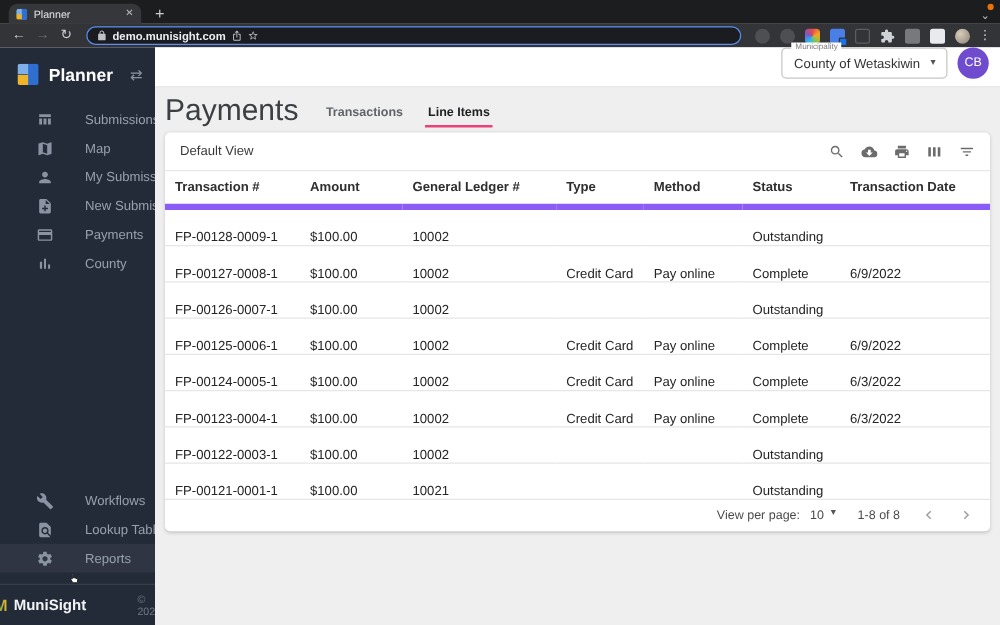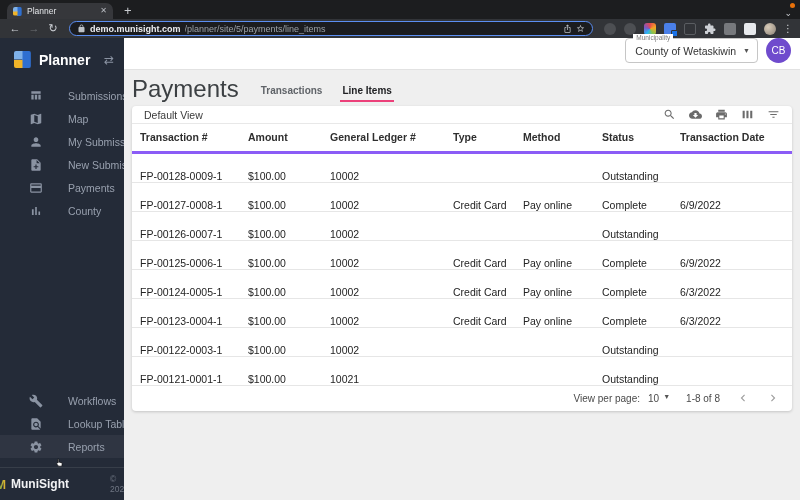--- a/index.html
+++ b/index.html
@@ -81,30 +81,30 @@
 
   .page { padding:4px 8px 0 8px; }
   .page-header { display:flex; align-items:flex-end; gap:20px; height:28px; margin-bottom:4px; }
   .page-title { font-size:24px; font-weight:400; color:#3c4043; line-height:26px; }
   .tabs { display:flex; gap:16px; }
   .tab-item { font-size:10px; font-weight:600; color:#5f6368; padding:0 2px 4px 2px;
               border-bottom:2px solid transparent; cursor:pointer; white-space:nowrap; }
   .tab-item.active { color:#202124; border-bottom-color:var(--accent,#ec407a); }
 
   .card { background:#fff; border-radius:4px; box-shadow:0 1px 3px rgba(0,0,0,0.18); width:660px; }
-  .card-toolbar { height:18px; display:flex; align-items:center; padding:0 12px; border-bottom:1px solid #e8e8e8; }
+  .card-toolbar { height:31px; display:flex; align-items:center; padding:0 12px; border-bottom:1px solid #e8e8e8; }
   .view-label { font-size:10.5px; color:#3a3a3a; cursor:pointer; }
   .tb-spacer { flex:1; }
   .tb-icons { display:flex; gap:13px; align-items:center; }
   .tbtn { width:13px; height:13px; color:#6b6b6b; cursor:pointer; }
   .tbtn svg { width:100%; height:100%; fill:currentColor; display:block; }
 
   table.grid { width:100%; border-collapse:collapse; table-layout:fixed; }
   .grid th { height:28px; text-align:left; font-size:10.5px; font-weight:700; color:#2f2f2f;
-             padding:0 0 0 8px; border-bottom:3px solid #8b5cf6; white-space:nowrap; overflow:hidden; }
+             padding:0 0 0 8px; border-bottom:5px solid #8b5cf6; white-space:nowrap; overflow:hidden; }
   .grid td { height:26px; font-size:10.5px; color:#242424; padding:16px 0 0 8px;
              border-bottom:1px solid #e6e6e6; white-space:nowrap; overflow:hidden; }
   .grid tr:last-child td { border-bottom:1px solid #e6e6e6; }
 
   .pagination { height:25px; display:flex; align-items:center; justify-content:flex-end;
                 gap:16px; padding-right:12px; font-size:10px; color:#4a4a4a; }
   .rpp { display:flex; align-items:flex-start; gap:2px; cursor:pointer; }
   .rpp-arrow { font-size:7px; color:#555; margin-left:2px; }
   .page-chev { width:14px; height:14px; color:#9e9e9e; cursor:pointer; }
   .page-chev svg { width:100%; height:100%; fill:currentColor; display:block; }
@@ -133,21 +133,20 @@
     <span class="nav-glyph">←</span>
     <span class="nav-glyph disabled">→</span>
     <span class="nav-glyph">↻</span>
     <div class="omnibox">
       <span class="omni-ic">
         <svg viewBox="0 0 24 24">
             <path d="M18 8h-1V6c0-2.76-2.24-5-5-5S7 3.24 7 6v2H6c-1.1 0-2 .9-2 2v10c0 1.1.9 2 2 2h12c1.1 0 2-.9 2-2V10c0-1.1-.9-2-2-2zM9 6c0-1.66 1.34-3 3-3s3 1.34 3 3v2H9V6z"></path>
           </svg>
       </span>
       <span class="omni-host">demo.munisight.com</span>
-      <span class="omni-path">/planner/site/5/payments/line_items</span>
       <span class="omni-ic">
         <svg viewBox="0 0 24 24">
             <path d="M16 5l-1.42 1.42-1.59-1.59V16h-1.98V4.83L9.42 6.42 8 5l4-4 4 4zm4 5v11c0 1.1-.9 2-2 2H6c-1.11 0-2-.9-2-2V10c0-1.11.89-2 2-2h3v2H6v11h12V10h-3V8h3c1.1 0 2 .89 2 2z"></path>
           </svg>
       </span>
       <span class="omni-ic">
         <svg viewBox="0 0 24 24">
             <path d="M22 9.24l-7.19-.62L12 2 9.19 8.63 2 9.24l5.46 4.73L5.82 21 12 17.27 18.18 21l-1.63-7.03L22 9.24zM12 15.4l-3.76 2.27 1-4.28-3.32-2.88 4.38-.38L12 6.1l1.71 4.04 4.38.38-3.32 2.88 1 4.28L12 15.4z"></path>
           </svg>
       </span>

